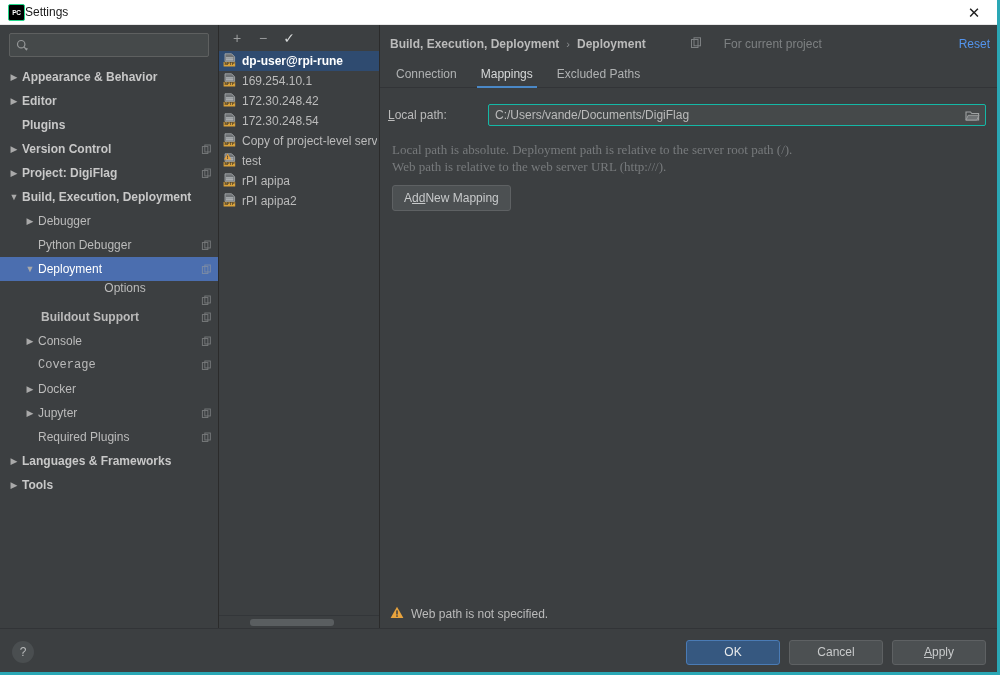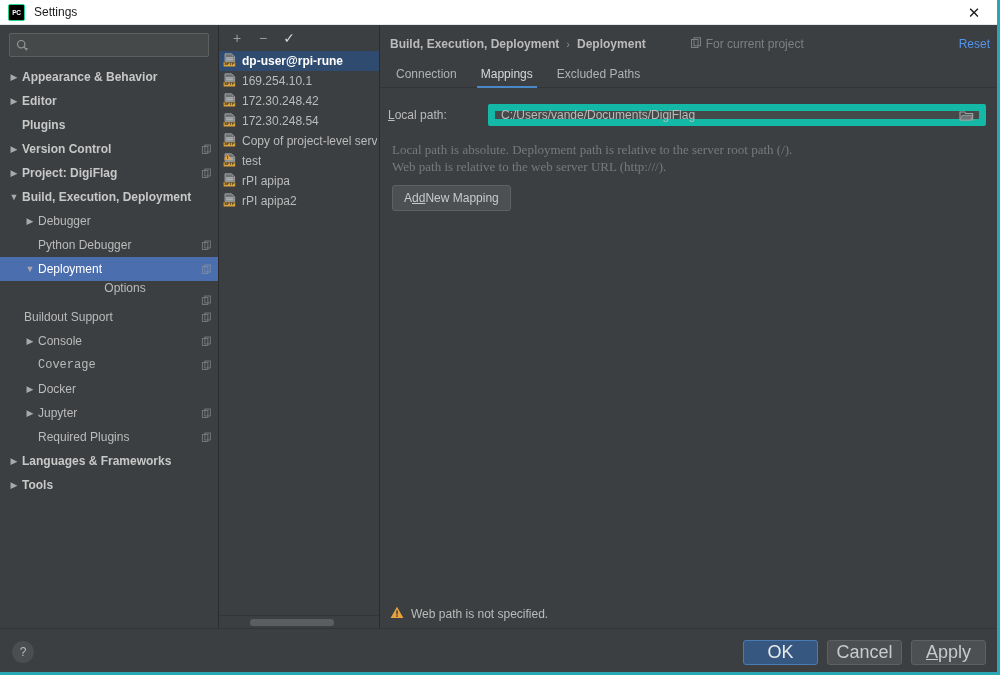--- a/index.html
+++ b/index.html
@@ -57,21 +57,20 @@
     align-items: center;
     justify-content: center;
     font-size: 6.5px;
     font-weight: bold;
     color: #ffffff;
     letter-spacing: -0.3px;
     font-family: "Liberation Sans", sans-serif;
     flex: none;
   }
   .title-text {
-    margin-left: 9px;
     font-size: 12px;
     color: #1a1a1a;
     font-family: "Liberation Sans", sans-serif;
   }
   .close-btn {
     position: absolute;
     right: 6px; top: 0;
     width: 40px; height: 24px;
     display: flex;
     align-items: center;
@@ -261,21 +260,21 @@
     white-space: nowrap;
   }
   .bc-sep {
     color: #8a8d8f;
     margin: 0 7px;
     font-size: 11px;
   }
   .bc-scope {
     display: flex;
     align-items: center;
-    gap: 4px;
+    gap: 22px;
     margin-left: 44px;
   }
   .bc-scope-text {
     font-size: 12px;
     color: #7d8082;
   }
   .reset-link {
     margin-left: auto;
     font-size: 12px;
     color: #5394ec;
@@ -321,21 +320,21 @@
     min-width: 100px;
     font-size: 12px;
     color: #bbbbbb;
     padding-left: 0;
   }
   .mn { text-decoration: underline; }
   .field {
     flex: 1;
     height: 22px;
     background: #45494a;
-    border: 7px solid #14b8a6;
+    border: 1px solid #14b8a6;
     border-radius: 2px;
     display: flex;
     align-items: center;
     padding: 0 4px 0 6px;
     box-sizing: border-box;
   }
   .field.focused {
     border: 2px solid #3d6185;
     background: #45494a;
     height: 24px;
@@ -418,24 +417,24 @@
     color: #b8babb;
     font-size: 12px;
     cursor: pointer;
   }
   .footer-btns {
     margin-left: auto;
     display: flex;
     gap: 9px;
   }
   .btn {
-    width: 75px;
+    width: 94px;
     height: 25px;
     border-radius: 3px;
-    font-size: 18px;
+    font-size: 12px;
     display: flex;
     align-items: center;
     justify-content: center;
     cursor: pointer;
     box-sizing: border-box;
   }
   .btn-default {
     background: #365880;
     border: 1px solid #4a7bb5;
     color: #e8eaeb;
@@ -536,21 +535,21 @@
           <div class="tree-row" style="padding-left: 38px; flex-direction: column;">
             <span class="tree-arrow"></span>
             <span class="tree-label">Options</span>
             <span class="tree-copy-icon">
               <svg width="11" height="11" viewBox="0 0 12 12">
                 <rect x="1.5" y="2.8" width="6" height="7.6" fill="none" stroke="#9b9e9f" stroke-width="1"></rect>
                 <rect x="4.2" y="1.1" width="6" height="7.6" fill="none" stroke="#9b9e9f" stroke-width="1"></rect>
               </svg>
             </span>
           </div>
-          <div class="tree-row" style="padding-left: 8px;">
+          <div class="tree-row" style="padding-left: 25px; font-weight: bold;">
             <span class="tree-arrow"></span>
             <span class="tree-label">Buildout Support</span>
             <span class="tree-copy-icon">
               <svg width="11" height="11" viewBox="0 0 12 12">
                 <rect x="1.5" y="2.8" width="6" height="7.6" fill="none" stroke="#9b9e9f" stroke-width="1"></rect>
                 <rect x="4.2" y="1.1" width="6" height="7.6" fill="none" stroke="#9b9e9f" stroke-width="1"></rect>
               </svg>
             </span>
           </div>
           <div class="tree-row" style="padding-left: 22px;">

